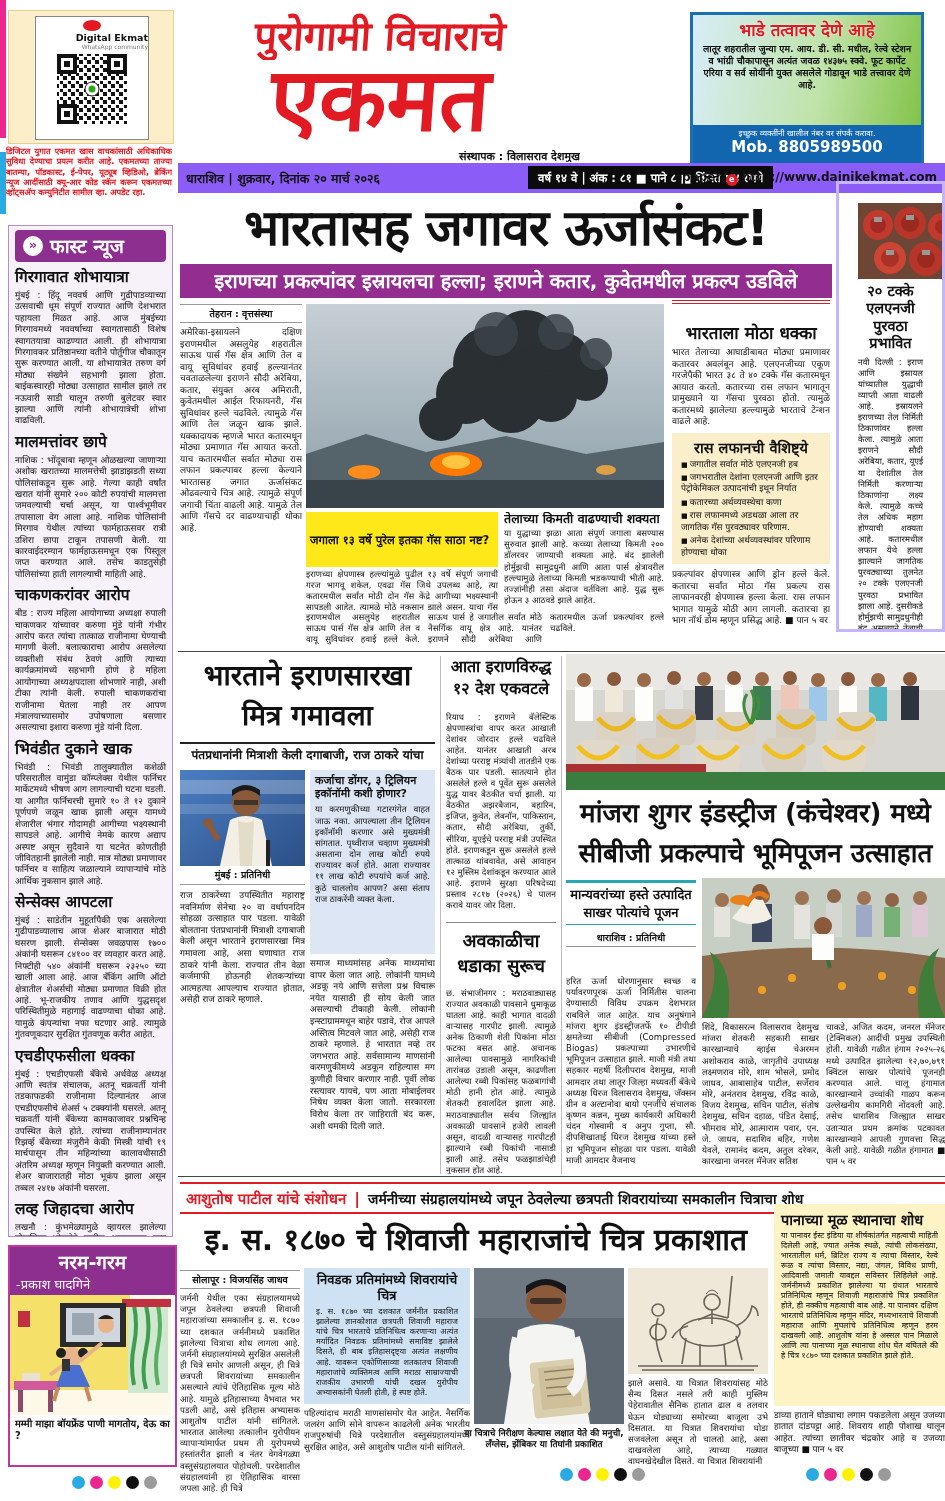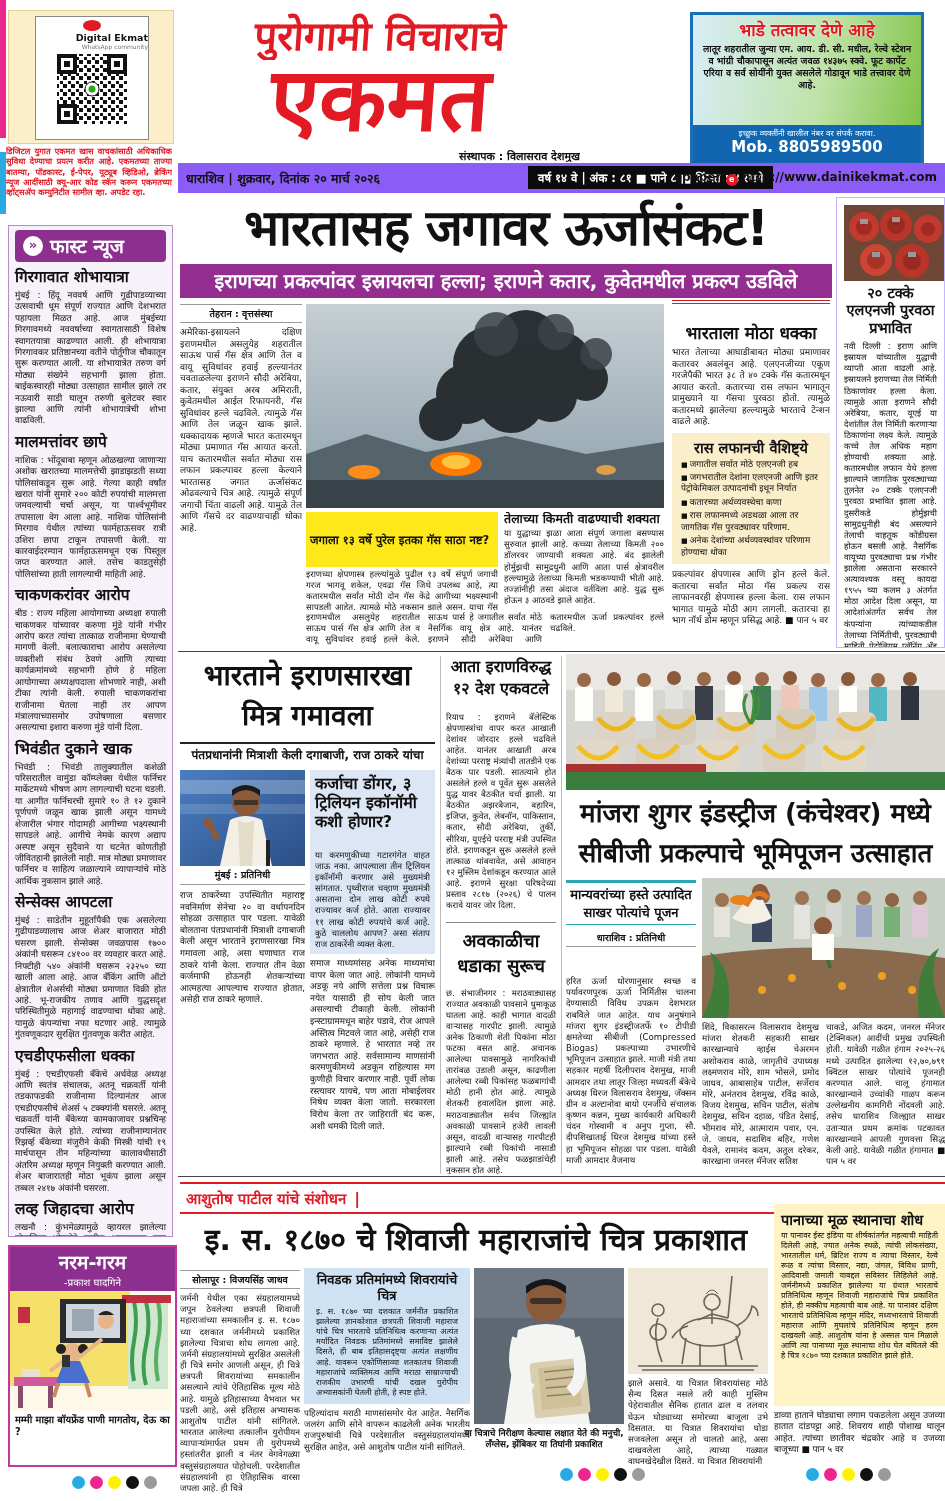--- a/index.html
+++ b/index.html
@@ -121,21 +121,21 @@
   </div>
   <div>
     <div class="fn-item-title">लव्ह जिहादचा आरोप</div>
     <div class="fn-body">लखनौ : कुंभमेळ्यामुळे व्हायरल झालेल्या मोनालिसा भोसलेने मागील आठवड्यात लग्न केले. फरहान खान या तिच्या प्रियकराशी तिने लग्न केले. फरहान याने हिंदू रितीप्रमाणे मोनालिसाशी लग्न केले. त्यानंतर या दोघांनी पत्रकार परिषद घेतली. आम्ही हिंदू पद्धतीने लग्न केले आहे.</div>
   </div>
 </div>
 
 <div class="abs" style="left:8px;top:1245px;width:165px;height:218px;border:2px solid #c0399a;background:#fff">
   <div style="background:#8c2f8f;color:#fff;padding:2px 6px">
     <div class="c" style="font-size:19px;font-weight:900">नरम-गरम</div>
-    <div style="font-size:10px;text-align:center">-प्रकाश घादगिने</div>
+    <div style="font-size:13px;text-align:left">-प्रकाश घादगिने</div>
   </div>
   <svg width="161" height="120" viewBox="0 0 161 120" style="display:block">
     <rect width="161" height="120" fill="#fdf8e8"></rect>
     <rect x="0" y="0" width="120" height="95" fill="#f5e06a"></rect>
     <rect x="118" y="8" width="40" height="90" fill="#cfe8cf"></rect>
     <path d="M124 10 q4 20 0 40 q-4 20 0 40" stroke="#3f9d4f" stroke-width="4" fill="none"></path>
     <path d="M136 10 q5 22 0 44 q-5 22 0 40" stroke="#3f9d4f" stroke-width="4" fill="none"></path>
     <path d="M148 10 q4 20 0 40 q-4 20 0 40" stroke="#57b060" stroke-width="4" fill="none"></path>
     <rect x="112" y="4" width="49" height="8" fill="#c03040"></rect>
     <rect x="50" y="8" width="66" height="44" fill="#2b2b2b"></rect>
@@ -225,21 +225,21 @@
       <li>जगातील सर्वात मोठे एलएनजी हब</li>
       <li>जगभरातील देशांना एलएनजी आणि इतर पेट्रोकेमिकल उत्पादनांची इथून निर्यात</li>
       <li>कतारच्या अर्थव्यवस्थेचा कणा</li>
       <li>रास लफानमध्ये अडथळा आला तर जागतिक गॅस पुरवठ्यावर परिणाम.</li>
       <li>अनेक देशांच्या अर्थव्यवस्थांवर परिणाम होण्याचा धोका</li>
     </ul>
   </div>
   <div class="bd j">प्रकल्पांवर क्षेपणास्त्र आणि ड्रोन हल्ले केले. कतारचा सर्वांत मोठा गॅस प्रकल्प रास लाफानवरही क्षेपणास्त्र हल्ला केला. रास लफान भागात यामुळे मोठी आग लागली. कतारचा हा भाग नॉर्थ डोम म्हणून प्रसिद्ध आहे. ■ पान ५ वर</div>
 </div>
 
-<div class="abs" style="left:836px;top:197px;width:109px;height:451px;border:1px solid #c4b5fd;padding:7px;box-sizing:border-box">
+<div class="abs" style="left:836px;top:181px;width:109px;height:451px;border:3px solid #c4b5fd;padding:19px;box-sizing:border-box">
   <svg width="101" height="76" viewBox="0 0 101 76" style="display:block">
     <rect width="101" height="76" fill="#6e4636"></rect>
     <g>
       <circle cx="20" cy="22" r="15" fill="#c2392e"></circle>
         <circle cx="20" cy="22" r="8" fill="#a32a22"></circle>
       <circle cx="52" cy="20" r="16" fill="#b8352a"></circle>
         <circle cx="52" cy="20" r="9" fill="#992a20"></circle>
       <circle cx="84" cy="24" r="14" fill="#c2392e"></circle>
         <circle cx="84" cy="24" r="7" fill="#a32a22"></circle>
       <circle cx="32" cy="55" r="16" fill="#cc4433"></circle>
@@ -277,21 +277,21 @@
   <rect x="54" y="30" width="24" height="5" fill="#222" opacity="0.7"></rect>
   <path d="M40 96 L50 50 Q66 42 82 50 L92 96 Z" fill="#f3efe4"></path>
   <path d="M58 50 q8 6 16 0 l-2 46 l-12 0 Z" fill="#e3dcc8"></path>
   <path d="M38 70 L30 56" stroke="#8a5a3b" stroke-width="6"></path>
   <circle cx="28" cy="53" r="5" fill="#8a5a3b"></circle>
   <rect x="86" y="70" width="4" height="26" fill="#222"></rect>
 </svg>
 <div class="abs c" style="left:180px;top:868px;width:125px;height:16px;font-size:9.5px;font-weight:bold;border-bottom:1px solid #999">मुंबई : प्रतिनिधी</div>
 
 <div class="abs" style="left:310px;top:770px;width:125px;height:184px;background:#dde6f4;padding:4px 5px;box-sizing:border-box">
-  <div style="font-size:16px;font-weight:900;line-height:1.2;margin-bottom:18px">कर्जाचा डोंगर, ३ ट्रिलियन इकॉनॉमी कशी होणार?</div>
+  <div style="font-size:11px;font-weight:900;line-height:1.2;margin-bottom:4px">कर्जाचा डोंगर, ३ ट्रिलियन इकॉनॉमी कशी होणार?</div>
   <div class="j" style="font-size:8.6px;line-height:1.3">या करमणुकीच्या गटारगंगेत वाहत जाऊ नका. आपल्याला तीन ट्रिलियन इकॉनॉमी करणार असे मुख्यमंत्री सांगतात. पृथ्वीराज चव्हाण मुख्यमंत्री असताना दोन लाख कोटी रुपये राज्यावर कर्ज होते. आता राज्यावर ११ लाख कोटी रुपयांचे कर्ज आहे. कुठे चाललोय आपण? असा संताप राज ठाकरेंनी व्यक्त केला.</div>
 </div>
 <div class="abs j" style="left:180px;top:890px;width:125px;height:284px;font-size:8.8px;line-height:1.32">राज ठाकरेंच्या उपस्थितीत महाराष्ट्र नवनिर्माण सेनेचा २० वा वर्धापनदिन सोहळा उत्साहात पार पडला. यावेळी बोलताना पंतप्रधानांनी मित्राशी दगाबाजी केली असून भारताने इराणसारखा मित्र गमावला आहे, असा घणाघात राज ठाकरे यांनी केला. राज्यात तीन वेळा कर्जमाफी होऊनही शेतकऱ्यांच्या आत्महत्या आपल्याच राज्यात होतात, असेही राज ठाकरे म्हणाले.</div>
 <div class="abs j" style="left:310px;top:958px;width:125px;height:216px;font-size:8.8px;line-height:1.32">समाज माध्यमांसह अनेक माध्यमांचा वापर केला जात आहे. लोकांनी यामध्ये अडकू नये आणि सत्तेला प्रश्न विचारू नयेत यासाठी ही सोय केली जात असल्याची टीकाही केली. लोकांनी इन्स्टाग्राममधून बाहेर पडावे, रोज आपले अस्तित्व मिटवले जात आहे, असेही राज ठाकरे म्हणाले. हे भारतात नव्हे तर जगभरात आहे. सर्वसामान्य माणसांनी करमणुकीमध्ये अडकून राहिल्यास मग कुणीही विचार करणार नाही. पूर्वी लोक रस्त्यावर यायचे, पण आता मोबाईलवर निषेध व्यक्त केला जातो. सरकारला विरोध केला तर जाहिराती बंद करू, अशी धमकी दिली जाते.</div>
 
 <div class="vsep" style="left:440px;top:656px;height:518px"></div>
 
 <div class="abs c" style="left:446px;top:656px;width:110px;height:52px;font-size:16px;font-weight:900;line-height:1.35">आता इराणविरुद्ध १२ देश एकवटले</div>
 <div class="abs j" style="left:446px;top:712px;width:110px;height:206px;font-size:8.5px;line-height:1.3">रियाध : इराणने बॅलेस्टिक क्षेपणास्त्रांचा वापर करत आखाती देशांवर जोरदार हल्ले चढविले आहेत. यानंतर आखाती अरब देशांच्या परराष्ट्र मंत्र्यांची तातडीने एक बैठक पार पडली. सातत्याने होत असलेले हल्ले व पूर्वेत सुरू असलेले युद्ध यावर बैठकीत चर्चा झाली. या बैठकीत अझरबैजान, बहारिन, इजिप्त, कुवेत, लेबनॉन, पाकिस्तान, कतार, सौदी अरेबिया, तुर्की, सीरिया, यूएईचे परराष्ट्र मंत्री उपस्थित होते. इराणकडून सुरू असलेले हल्ले तात्काळ थांबवावेत, असे आवाहन १२ मुस्लिम देशांकडून करण्यात आले आहे. इराणने सुरक्षा परिषदेच्या प्रस्ताव २८१७ (२०२६) चे पालन करावे यावर जोर दिला.</div>
 <div class="hsep" style="left:446px;top:922px;width:110px;background:#888"></div>
@@ -400,20 +400,21 @@
   <path d="M243 140 q-20 -44 -6 -70 q-26 16 -20 70 Z" fill="#3f7d3a"></path>
 </svg>
 <div class="abs j" style="left:702px;top:1022px;width:117px;height:152px;font-size:8.6px;line-height:1.3">शिंदे, विकासरत्न विलासराव देशमुख मांजरा शेतकरी सहकारी साखर कारखान्याचे व्हाईस चेअरमन अशोकराव काळे, जागृतीचे उपाध्यक्ष लक्ष्मणराव मोरे, शाम भोसले, प्रमोद जाधव, आबासाहेब पाटील, सर्जेराव मोरे, अनंतराव देशमुख, रविंद्र काळे, विजय देशमुख, सचिन पाटील, संतोष देशमुख, सचिन दहाळ, पंडित देसाई, भीमराव मोरे, आत्माराम पवार, एन. जे. जाधव, सदाशिव बहिर, गणेश येवले, रामानंद कदम, अतुल दरेकर, कारखाना जनरल मॅनेजर सतिश</div>
 <div class="abs j" style="left:826px;top:1022px;width:119px;height:152px;font-size:8.6px;line-height:1.3">चाकडे, अजित कदम, जनरल मॅनेजर (टेक्निकल) आदींची प्रमुख उपस्थिती होती. यावेळी गळीत हंगाम २०२५-२६ मध्ये उत्पादित झालेल्या १२,७०,७९१ क्विंटल साखर पोत्यांचे पूजनही करण्यात आले. चालू हंगामात कारखान्याने उच्चांकी गाळप करून उल्लेखनीय कामगिरी नोंदवली आहे. तसेच धाराशिव जिल्ह्यात साखर उताऱ्यात प्रथम क्रमांक पटकावत कारखान्याने आपली गुणवत्ता सिद्ध केली आहे. यावेळी गळीत हंगामात ■ पान ५ वर</div>
 
 <div class="hsep" style="left:178px;top:1176px;width:767px"></div>
 
 <div class="abs kicker-strip" style="left:180px;top:1182px;width:753px;height:28px">
   <span class="red" style="font-size:15px;font-weight:900">आशुतोष पाटील यांचे संशोधन</span>
   <span style="color:#e11a23;font-weight:900">|</span>
+  <span style="font-size:14px;font-weight:bold">जर्मनीच्या संग्रहालयांमध्ये जपून ठेवलेल्या छत्रपती शिवरायांच्या समकालीन चित्राचा शोध</span>
 </div>
 <div class="abs c" style="left:186px;top:1216px;width:580px;height:50px;font-size:30px;font-weight:900;line-height:48px">इ. स. १८७० चे शिवाजी महाराजांचे चित्र प्रकाशात</div>
 
 <div class="abs" style="left:180px;top:1270px;width:120px;height:226px">
   <div class="dateline">सोलापूर : विजयसिंह जाधव</div>
   <div class="j" style="font-size:8.6px;line-height:1.3">जर्मनी येथील एका संग्रहालयामध्ये जपून ठेवलेल्या छत्रपती शिवाजी महाराजांच्या समकालीन इ. स. १८७० च्या दशकात जर्मनीमध्ये प्रकाशित झालेल्या चित्राचा शोध लागला आहे. जर्मनी संग्रहालयांमध्ये सुरक्षित असलेली ही चित्रे समोर आणली असून, ही चित्रे छत्रपती शिवरायांच्या समकालीन असल्याने त्यांचे ऐतिहासिक मूल्य मोठे आहे. यामुळे इतिहासाच्या वैभवात भर पडली आहे, असे इतिहास अभ्यासक आशुतोष पाटील यांनी सांगितले. भारतात आलेल्या तत्कालीन युरोपीयन व्यापाऱ्यांमार्फत प्रथम ती युरोपमध्ये हस्तांतरीत झाली व नंतर वेगवेगळ्या वस्तुसंग्रहालयात पोहोचली. परदेशातील संग्रहालयांनी हा ऐतिहासिक वारसा जपला आहे. ही चित्रे</div>
 </div>
 
 <div class="abs" style="left:304px;top:1268px;width:166px;height:136px;background:#cfe2f4;padding:4px 12px;box-sizing:border-box">
   <div class="c" style="font-size:13px;font-weight:900;line-height:1.25;margin-bottom:2px">निवडक प्रतिमांमध्ये शिवरायांचे चित्र</div>

